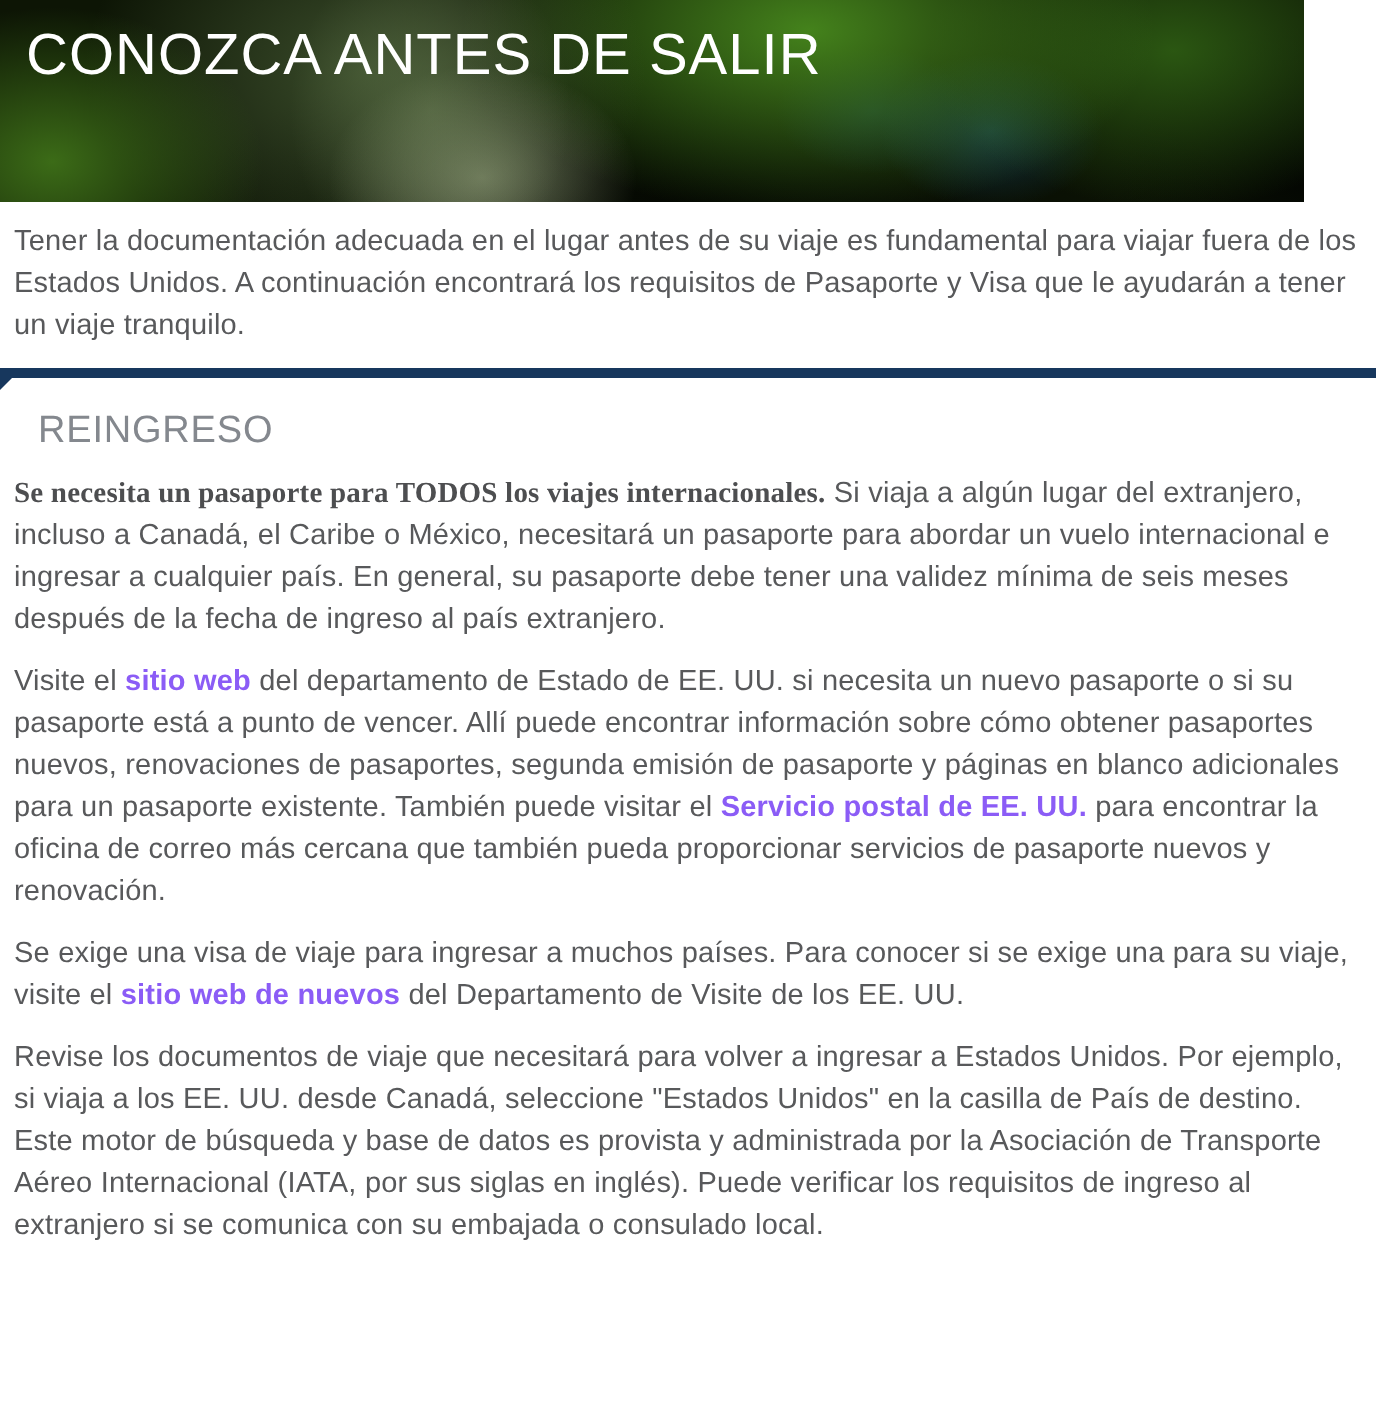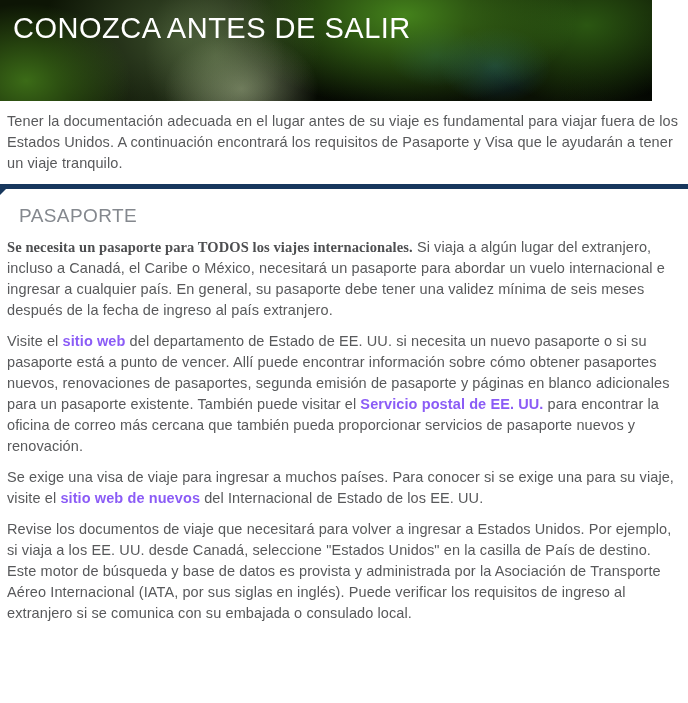--- a/index.html
+++ b/index.html
@@ -111,26 +111,26 @@
   <p class="intro body-text">Tener la documentación adecuada en el lugar antes de su viaje es fundamental para viajar fuera de los Estados Unidos. A continuación encontrará los requisitos de Pasaporte y Visa que le ayudarán a tener un viaje tranquilo.</p>
 </div>
 
 <div class="divider">
   <span class="divider-notch"></span>
 </div>
 
 <div class="content">
 
   <section>
-    <h2 class="section-heading">PASAPORTE</h2>
+    <h2 class="section-heading">REINGRESO</h2>
     <p class="body-text"><span class="bold-lead">Se necesita un pasaporte para TODOS los viajes internacionales.</span><span> Si viaja a algún lugar del extranjero, incluso a Canadá, el Caribe o México, necesitará un pasaporte para abordar un vuelo internacional e ingresar a cualquier país. En general, su pasaporte debe tener una validez mínima de seis meses después de la fecha de ingreso al país extranjero.</span></p>
     <p class="body-text"><span>Visite el </span><a class="text-link" href="#">sitio web</a><span> del departamento de Estado de EE. UU. si necesita un nuevo pasaporte o si su pasaporte está a punto de vencer.  Allí puede encontrar información sobre cómo obtener pasaportes nuevos, renovaciones de pasaportes, segunda emisión de pasaporte y páginas en blanco adicionales para un pasaporte existente.  También puede visitar el </span><a class="text-link" href="#">Servicio postal de EE. UU.</a><span> para encontrar la oficina de correo más cercana que también pueda proporcionar servicios de pasaporte nuevos y renovación.</span></p>
   </section>
 
   <section>
-    <p class="body-text"><span>Se exige una visa de viaje para ingresar a muchos países. Para conocer si se exige una para su viaje, visite el </span><a class="text-link" href="#">sitio web de nuevos</a><span> del Internacional de Estado de los EE. UU.</span></p>
+    <p class="body-text"><span>Se exige una visa de viaje para ingresar a muchos países. Para conocer si se exige una para su viaje, visite el </span><a class="text-link" href="#">sitio web de nuevos</a><span> del Departamento de Visite de los EE. UU.</span></p>
   </section>
 
   <section>
     <p class="body-text">Revise los documentos de viaje que necesitará para volver a ingresar a Estados Unidos. Por ejemplo, si viaja a los EE. UU. desde Canadá, seleccione "Estados Unidos" en la casilla de País de destino. Este motor de búsqueda y base de datos es provista y administrada por la Asociación de Transporte Aéreo Internacional (IATA, por sus siglas en inglés). Puede verificar los requisitos de ingreso al extranjero si se comunica con su embajada o consulado local.</p>
   </section>
 
 </div>
 
 </body></html>

